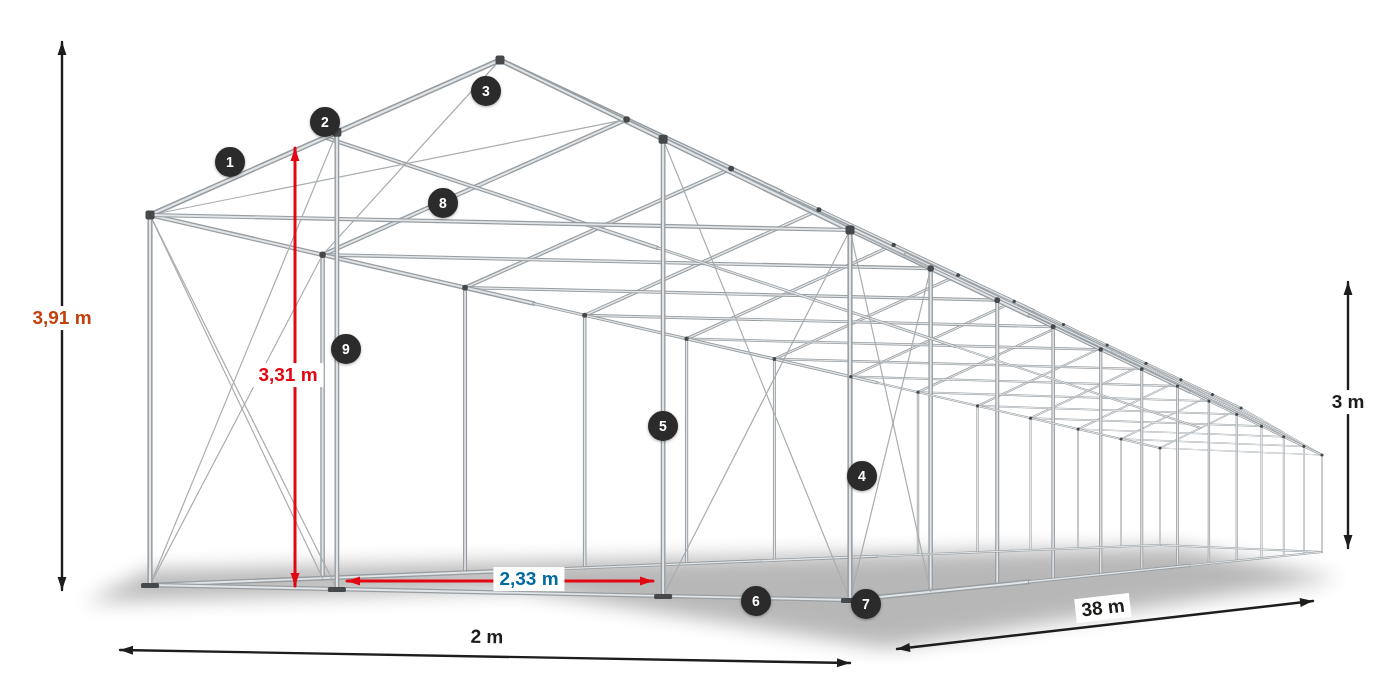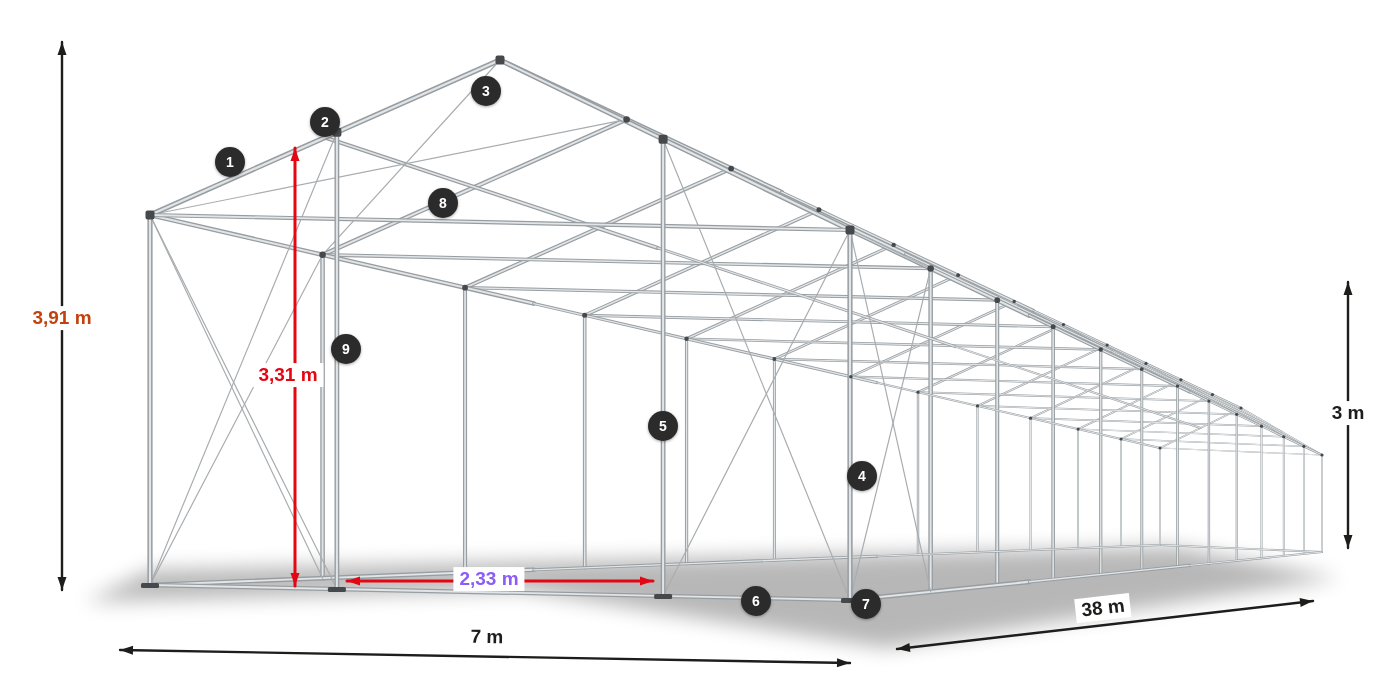--- a/index.html
+++ b/index.html
@@ -279,25 +279,25 @@
       <polygon points="897,649 910.4301246522579,651.9802268076133 909.3985076803916,643.0395463847732" fill="#1d1d1b"></polygon>
       <line x1="295" y1="148" x2="295" y2="586" stroke="#e30613" stroke-width="3" stroke-linecap="round"></line>
       <polygon points="295,586 290.5,573 299.5,573" fill="#e30613"></polygon>
       <polygon points="295,148 290.5,161 299.5,161" fill="#e30613"></polygon>
       <line x1="347" y1="581" x2="653" y2="581" stroke="#e30613" stroke-width="3" stroke-linecap="round"></line>
       <polygon points="653,581 640,585.5 640,576.5" fill="#e30613"></polygon>
       <polygon points="347,581 360,585.5 360,576.5" fill="#e30613"></polygon>
     </svg>
   <div id="annotations">
       <div class="dim-label" style="left: 62px; top: 318px; color: #c2410c; transform: translate(-50%, -50%) rotate(0deg);">3,91 m</div>
-      <div class="dim-label" style="left: 1348px; top: 402px; color: rgb(29, 29, 27); transform: translate(-50%, -50%) rotate(0deg); margin-top: 11px;">3 m</div>
-      <div class="dim-label" style="left: 487px; top: 637px; color: rgb(29, 29, 27); transform: translate(-50%, -50%) rotate(1deg);">7 m</div>
+      <div class="dim-label" style="left: 1348px; top: 402px; color: rgb(29, 29, 27); transform: translate(-50%, -50%) rotate(0deg);">3 m</div>
+      <div class="dim-label" style="left: 487px; top: 637px; color: rgb(29, 29, 27); transform: translate(-50%, -50%) rotate(1deg);">2 m</div>
       <div class="dim-label" style="left: 1103px; top: 608px; color: rgb(29, 29, 27); transform: translate(-50%, -50%) rotate(-6.5deg);">38 m</div>
       <div class="dim-label" style="left: 288px; top: 375px; color: rgb(227, 6, 19); transform: translate(-50%, -50%) rotate(0deg);">3,31 m</div>
-      <div class="dim-label" style="left: 489px; top: 579px; color: #8b5cf6; transform: translate(-50%, -50%) rotate(0deg);">2,33 m</div>
+      <div class="dim-label" style="left: 529px; top: 579px; color: #0369a1; transform: translate(-50%, -50%) rotate(0deg);">2,33 m</div>
       <div class="badge" style="left: 230px; top: 162px; background: rgb(43, 43, 43); color: rgb(255, 255, 255);">1</div>
       <div class="badge" style="left: 325px; top: 122px; background: rgb(43, 43, 43); color: rgb(255, 255, 255);">2</div>
       <div class="badge" style="left: 486px; top: 91px; background: rgb(43, 43, 43); color: rgb(255, 255, 255);">3</div>
       <div class="badge" style="left: 862px; top: 476px; background: rgb(43, 43, 43); color: rgb(255, 255, 255);">4</div>
       <div class="badge" style="left: 663px; top: 426px; background: rgb(43, 43, 43); color: rgb(255, 255, 255);">5</div>
       <div class="badge" style="left: 756px; top: 601px; background: rgb(43, 43, 43); color: rgb(255, 255, 255);">6</div>
       <div class="badge" style="left: 866px; top: 604px; background: rgb(43, 43, 43); color: rgb(255, 255, 255);">7</div>
       <div class="badge" style="left: 443px; top: 203px; background: rgb(43, 43, 43); color: rgb(255, 255, 255);">8</div>
       <div class="badge" style="left: 346px; top: 349px; background: rgb(43, 43, 43); color: rgb(255, 255, 255);">9</div>
     </div>

